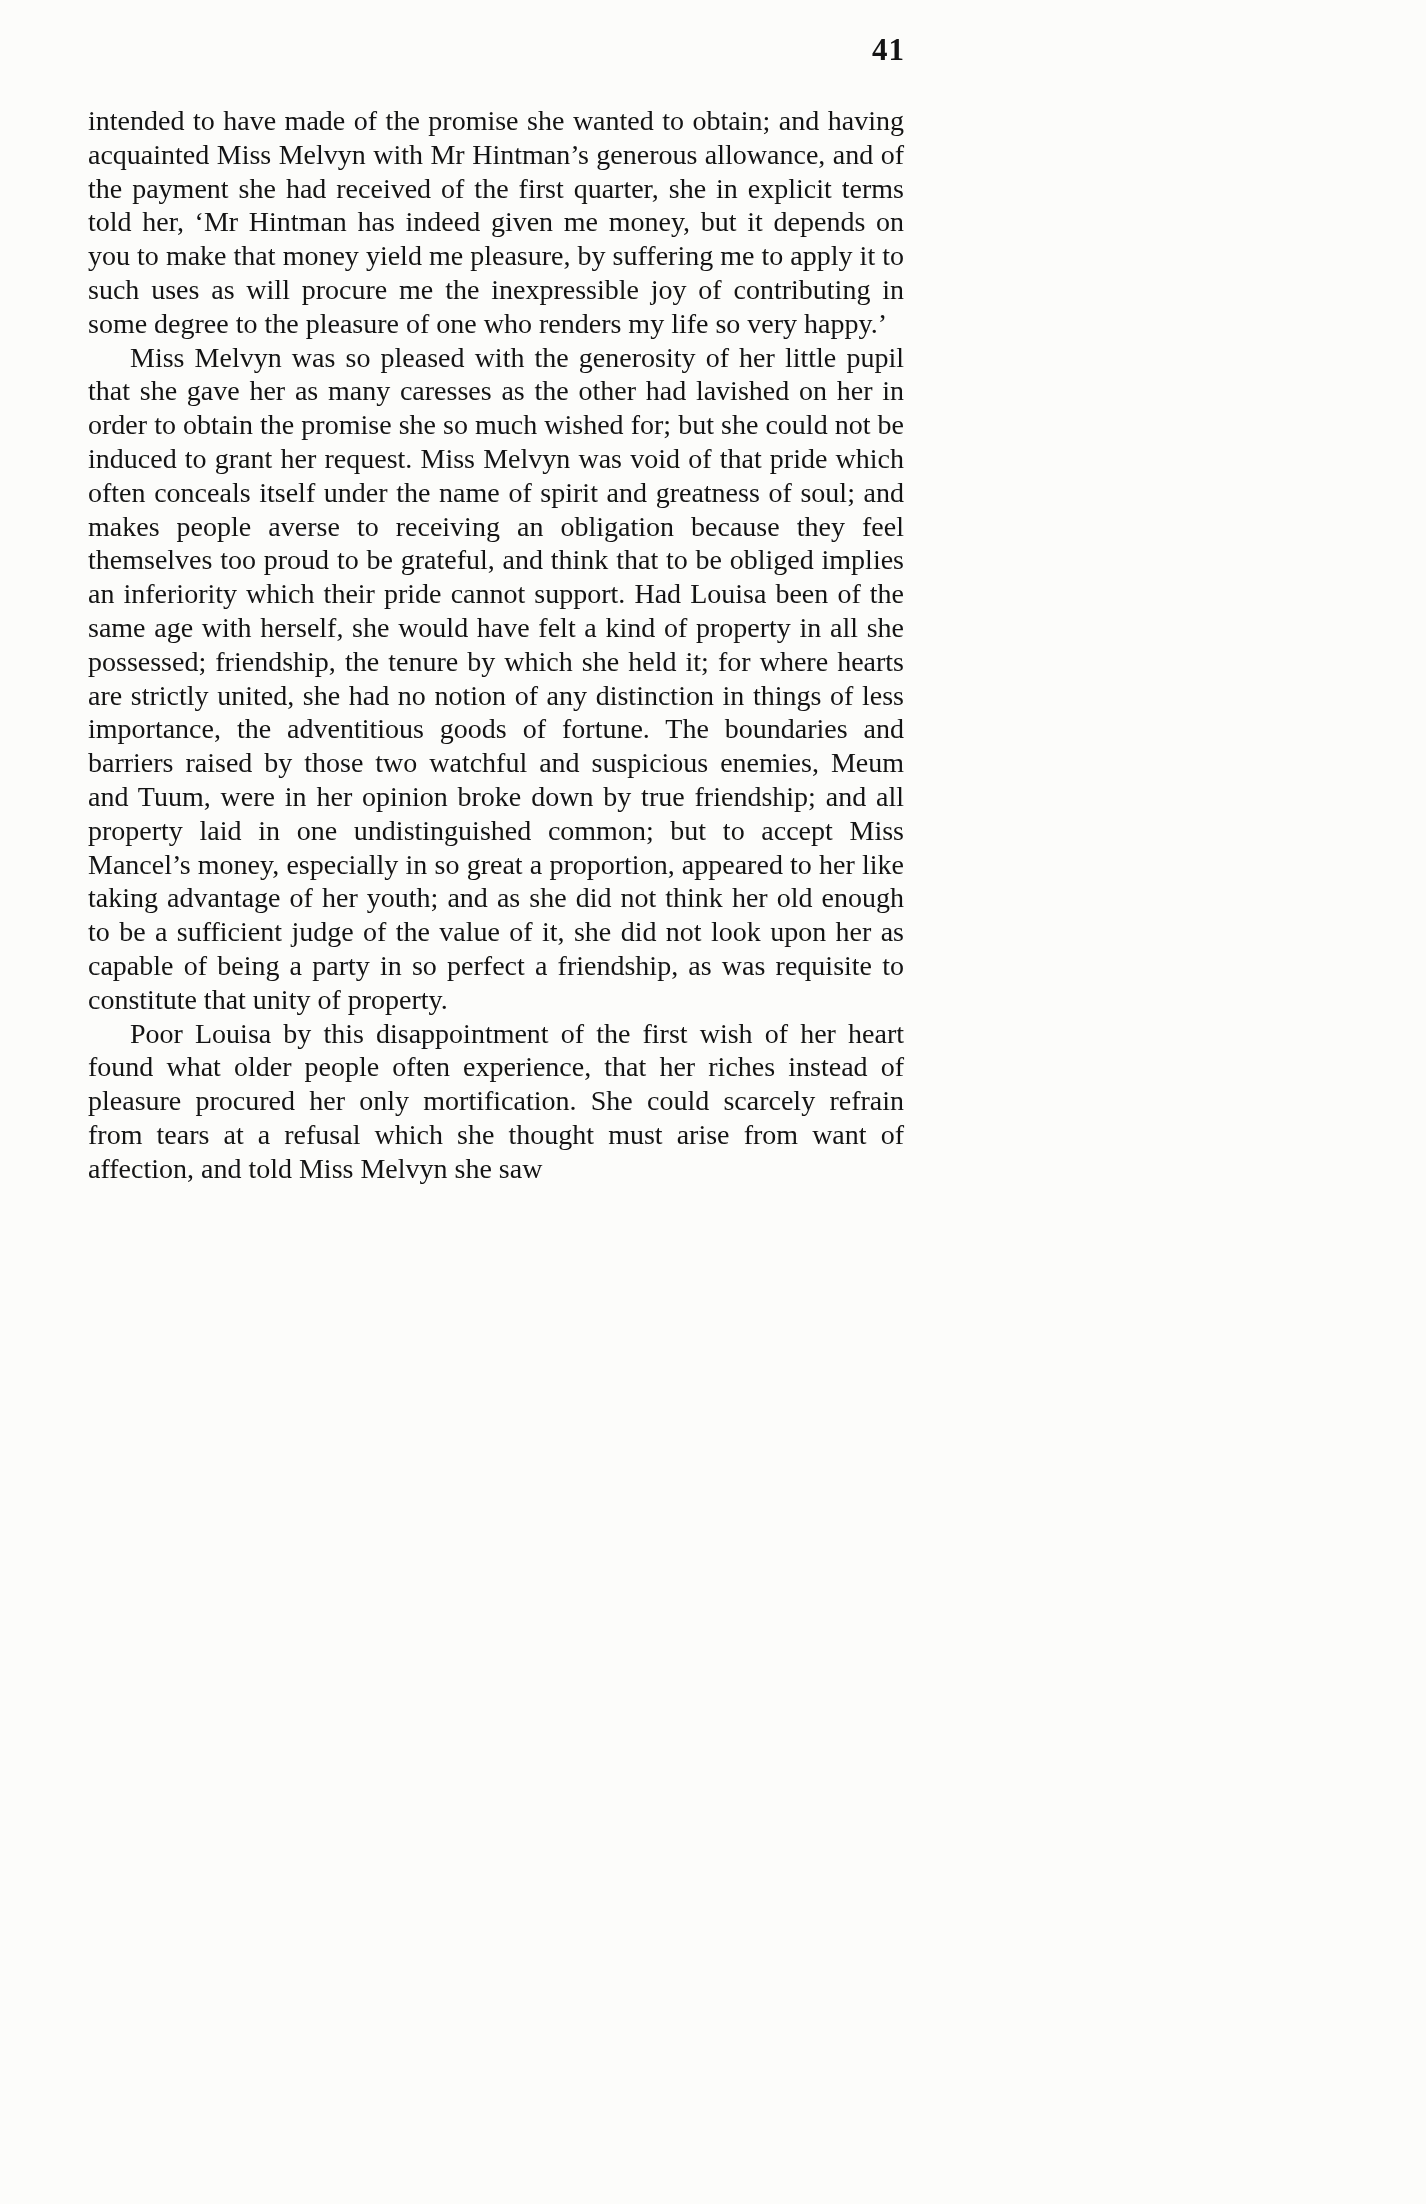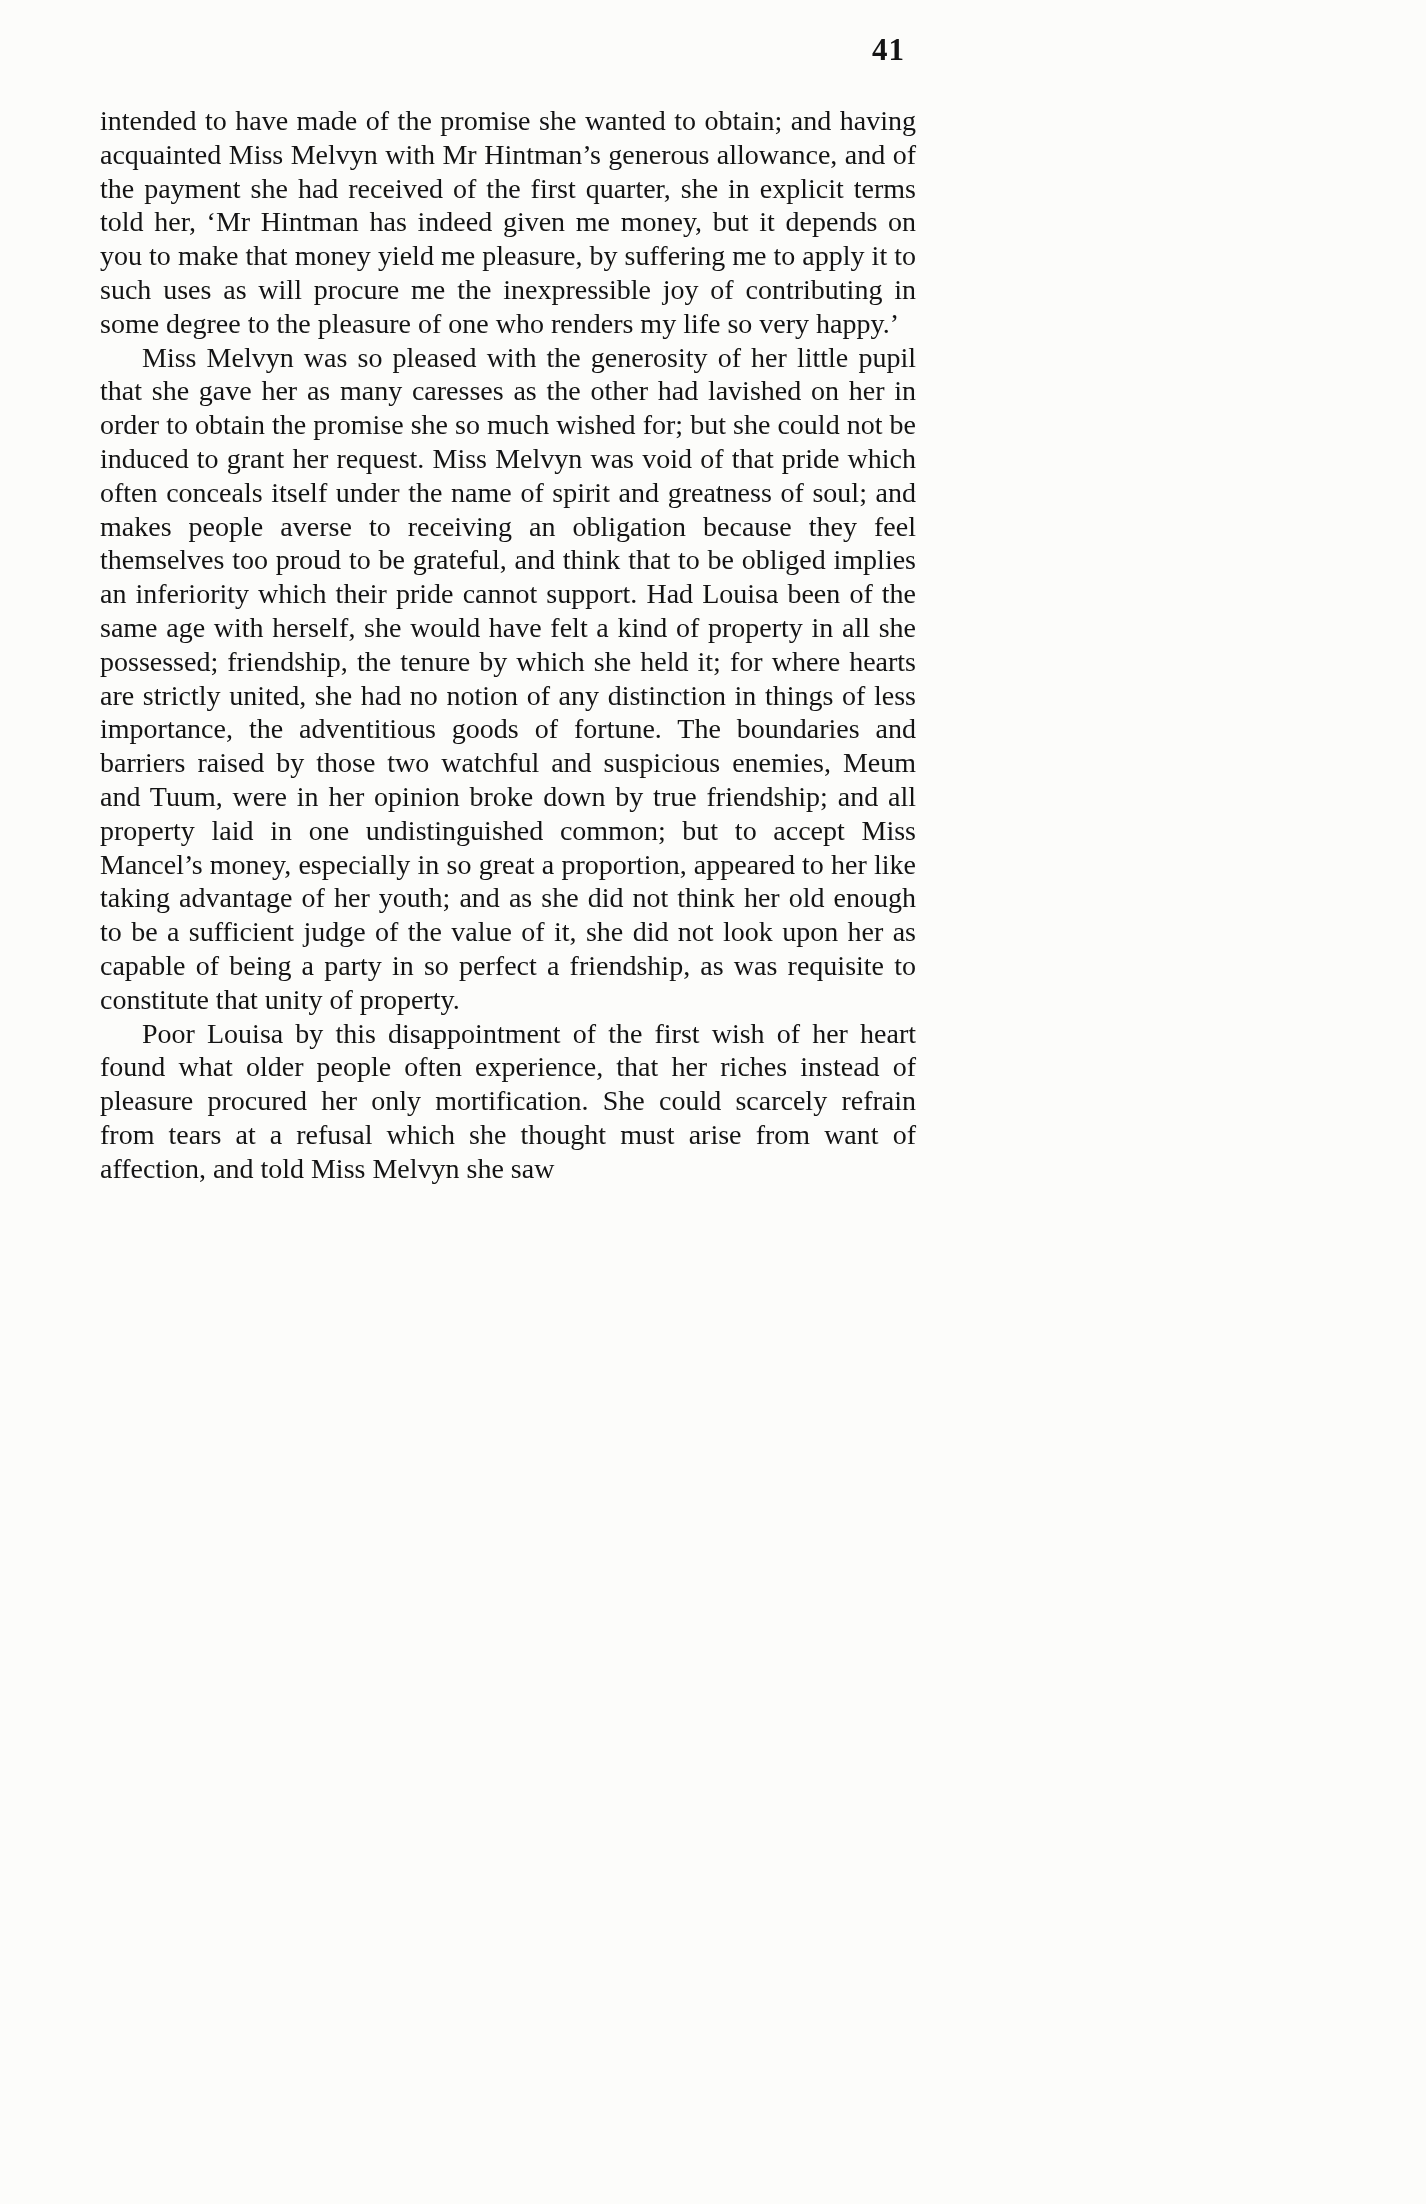--- a/index.html
+++ b/index.html
@@ -27,21 +27,21 @@
       position: absolute;
       top: 32px;
       left: 872px;
       font-size: 31px;
       font-weight: bold;
       letter-spacing: 1px;
     }
     .text-block {
       position: absolute;
       top: 104px;
-      left: 100px;
+      left: 88px;
       width: 816px;
       font-size: 28px;
       line-height: 33.8px;
       text-align: justify;
       text-justify: inter-word;
     }
     .para {
       margin: 0;
       padding: 0;
       text-indent: 42px;

